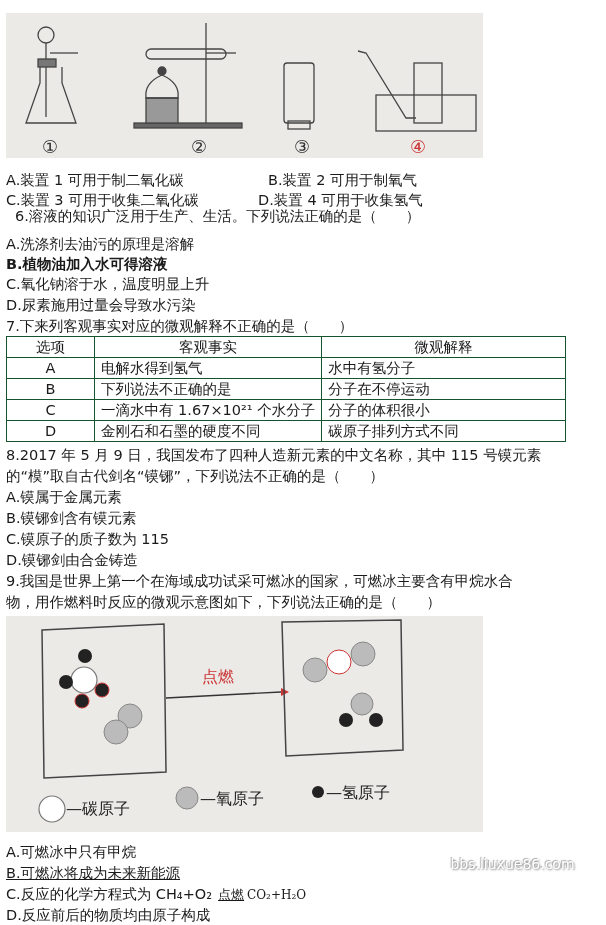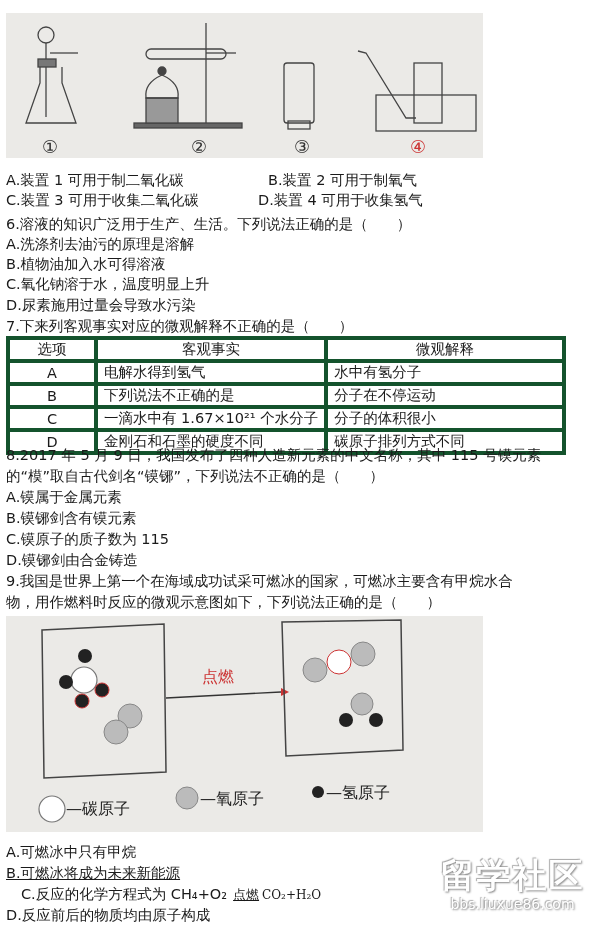--- a/index.html
+++ b/index.html
@@ -2,21 +2,21 @@
 <html><head>
 <meta charset="utf-8">
 <style>
   * { box-sizing: border-box; margin: 0; padding: 0; }
   body { width: 606px; height: 925px; background: #ffffff; font-family: "DejaVu Sans", "Liberation Sans", sans-serif; color: #1a1a1a; position: relative; overflow: hidden; }
   .line { position: absolute; left: 6px; font-size: 14.5px; line-height: 20px; white-space: nowrap; }
   .fig { position: absolute; background: #ebeae7; }
   #fig1 { left: 6px; top: 13px; width: 477px; height: 145px; }
   #fig2 { left: 6px; top: 616px; width: 477px; height: 216px; }
   table.facts { position: absolute; left: 6px; top: 336px; width: 560px; border-collapse: collapse; font-size: 14.5px; }
-  table.facts td, table.facts th { border: 4px solid #14532d; height: 21px; font-weight: normal; padding: 0 6px; white-space: nowrap; }
+  table.facts td, table.facts th { border: 1px solid #14532d; height: 21px; font-weight: normal; padding: 0 6px; white-space: nowrap; }
   table.facts th { text-align: center; }
   td.c0 { text-align: center; width: 88px; }
   td.c1 { width: 222px; }
   .eq-under { text-decoration: underline; font-family: "DejaVu Serif", serif; font-size: 13px; margin: 0 3px 0 6px; }
   .eq-serif { font-family: "DejaVu Serif", serif; font-size: 12px; }
   .watermark { position: absolute; left: 430px; top: 855px; width: 165px; height: 62px; color: #fff; text-shadow: 1px 1px 2px #888, -1px -1px 1px #aaa; text-align: center; }
   .watermark .wm-big { font-size: 34px; font-weight: bold; letter-spacing: 2px; line-height: 40px; }
   .watermark .wm-small { font-size: 14px; line-height: 18px; }
 </style>
 </head>
@@ -52,23 +52,23 @@
     <text x="288" y="140" font-size="18" fill="#333">③</text>
     <text x="404" y="140" font-size="18" fill="#cc3333">④</text>
   </svg>
 </div>
 
 <div class="line" style="top:170px;">A.装置 1 可用于制二氧化碳</div>
 <div class="line" style="top:170px; left:268px;">B.装置 2 可用于制氧气</div>
 <div class="line" style="top:190px;">C.装置 3 可用于收集二氧化碳</div>
 <div class="line" style="top:190px; left:258px;">D.装置 4 可用于收集氢气</div>
 
-<div class="line" style="top:214px;">6.溶液的知识广泛用于生产、生活。下列说法正确的是（　　）</div>
+<div class="line" style="top:206px;margin-left:9px;">6.溶液的知识广泛用于生产、生活。下列说法正确的是（　　）</div>
 <div class="line" style="top:234px;text-align:center;">A.洗涤剂去油污的原理是溶解</div>
-<div class="line" style="top:254px;">B.植物油加入水可得溶液</div>
+<div class="line" style="top:254px;font-weight:bold;">B.植物油加入水可得溶液</div>
 <div class="line" style="top:274px;">C.氧化钠溶于水，温度明显上升</div>
 <div class="line" style="top:295px;text-align:center;">D.尿素施用过量会导致水污染</div>
 
 <div class="line" style="top:316px;">7.下来列客观事实对应的微观解释不正确的是（　　）</div>
 <table class="facts">
   <tbody>
       <tr>
     <th>选项</th>
     <th>客观事实</th>
     <th>微观解释</th>
@@ -138,21 +138,20 @@
     <circle cx="181" cy="182" r="11" fill="#bbb" stroke="#888"></circle>
     <circle cx="312" cy="176" r="6" fill="#222"></circle>
     <text x="60" y="198" font-size="16" fill="#222" font-family="DejaVu Serif, serif">—碳原子</text>
     <text x="194" y="188" font-size="16" fill="#222" font-family="DejaVu Serif, serif">—氧原子</text>
     <text x="320" y="182" font-size="16" fill="#222" font-family="DejaVu Serif, serif">—氢原子</text>
   </svg>
 </div>
 
 <div class="line" style="top:842px;">A.可燃冰中只有甲烷</div>
 <div class="line" style="top:863px;text-decoration:underline;">B.可燃冰将成为未来新能源</div>
-<div class="line" style="top:884px;margin-left:15px;">
+<div class="line" style="top:884px;">
   <span>C.反应的化学方程式为 CH₄+O₂</span><span class="eq-under">点燃</span><span class="eq-serif">CO₂+H₂O</span>
 </div>
 <div class="line" style="top:905px;">D.反应前后的物质均由原子构成</div>
 
 <div class="watermark">
-  <div class="wm-big">留学社区</div>
   <div class="wm-small">bbs.liuxue86.com</div>
 </div>
 
 </body></html>

